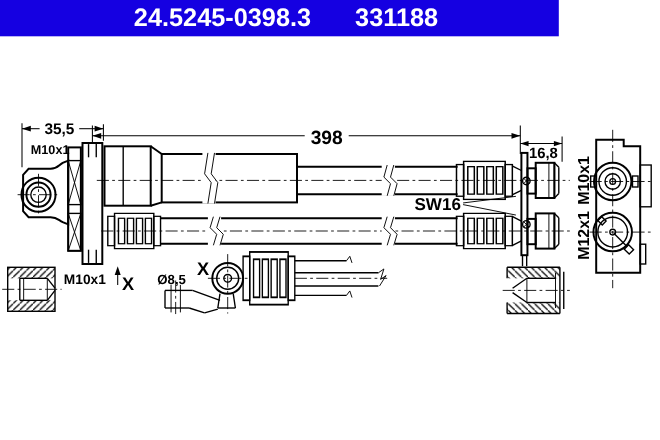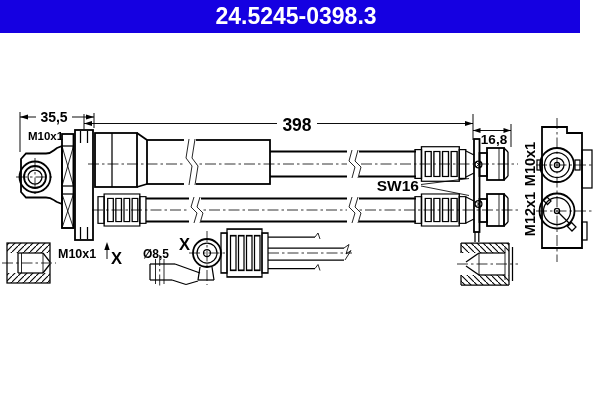--- a/index.html
+++ b/index.html
@@ -1,36 +1,37 @@
 <!DOCTYPE html>
 <html><head>
 <meta charset="utf-8">
 <style>
   html,body{margin:0;padding:0;background:#fff}
   .page{position:relative;width:600px;height:400px;background:#fff;overflow:hidden;
         font-family:"Liberation Sans",sans-serif}
-  .header{position:absolute;top:0;left:0;width:580px;height:33px;
+  .header{position:absolute;top:0;left:0;width:508px;height:33px;
           display:flex;align-items:center;justify-content:center;gap:40px;
           font-weight:bold;font-size:23px;color:#fff;padding-left:12px;box-sizing:border-box}
   .drawing{position:absolute;top:0;left:0}
   .b{fill:none;stroke:#000;stroke-width:1.8}
   .m{fill:none;stroke:#000;stroke-width:1.25}
   .t{fill:none;stroke:#000;stroke-width:.85}
   .c{fill:none;stroke:#000;stroke-width:.8;stroke-dasharray:11 3 2.5 3}
   .dim{fill:none;stroke:#000;stroke-width:.95}
   .ar{fill:#000;stroke:none}
   text{fill:#000;font-family:"Liberation Sans",sans-serif;font-weight:bold}
 </style>
 </head>
 <body>
 
 <div class="page">
 
   <div class="header" style="background: rgb(21, 0, 225); color: rgb(255, 255, 255);">
     <span>24.5245-0398.3</span>
+    <span>331188</span>
   </div>
 
   <svg class="drawing" width="600" height="400" viewBox="0 0 600 400">
     <defs>
       <pattern id="hatchL" patternUnits="userSpaceOnUse" width="6" height="6">
         <path d="M-1,7 L7,-1" stroke="#000" stroke-width="1.1"></path>
       </pattern>
       <pattern id="hatchR" patternUnits="userSpaceOnUse" width="6" height="6">
         <path d="M-1,-1 L7,7" stroke="#000" stroke-width="1.1"></path>
       </pattern>

